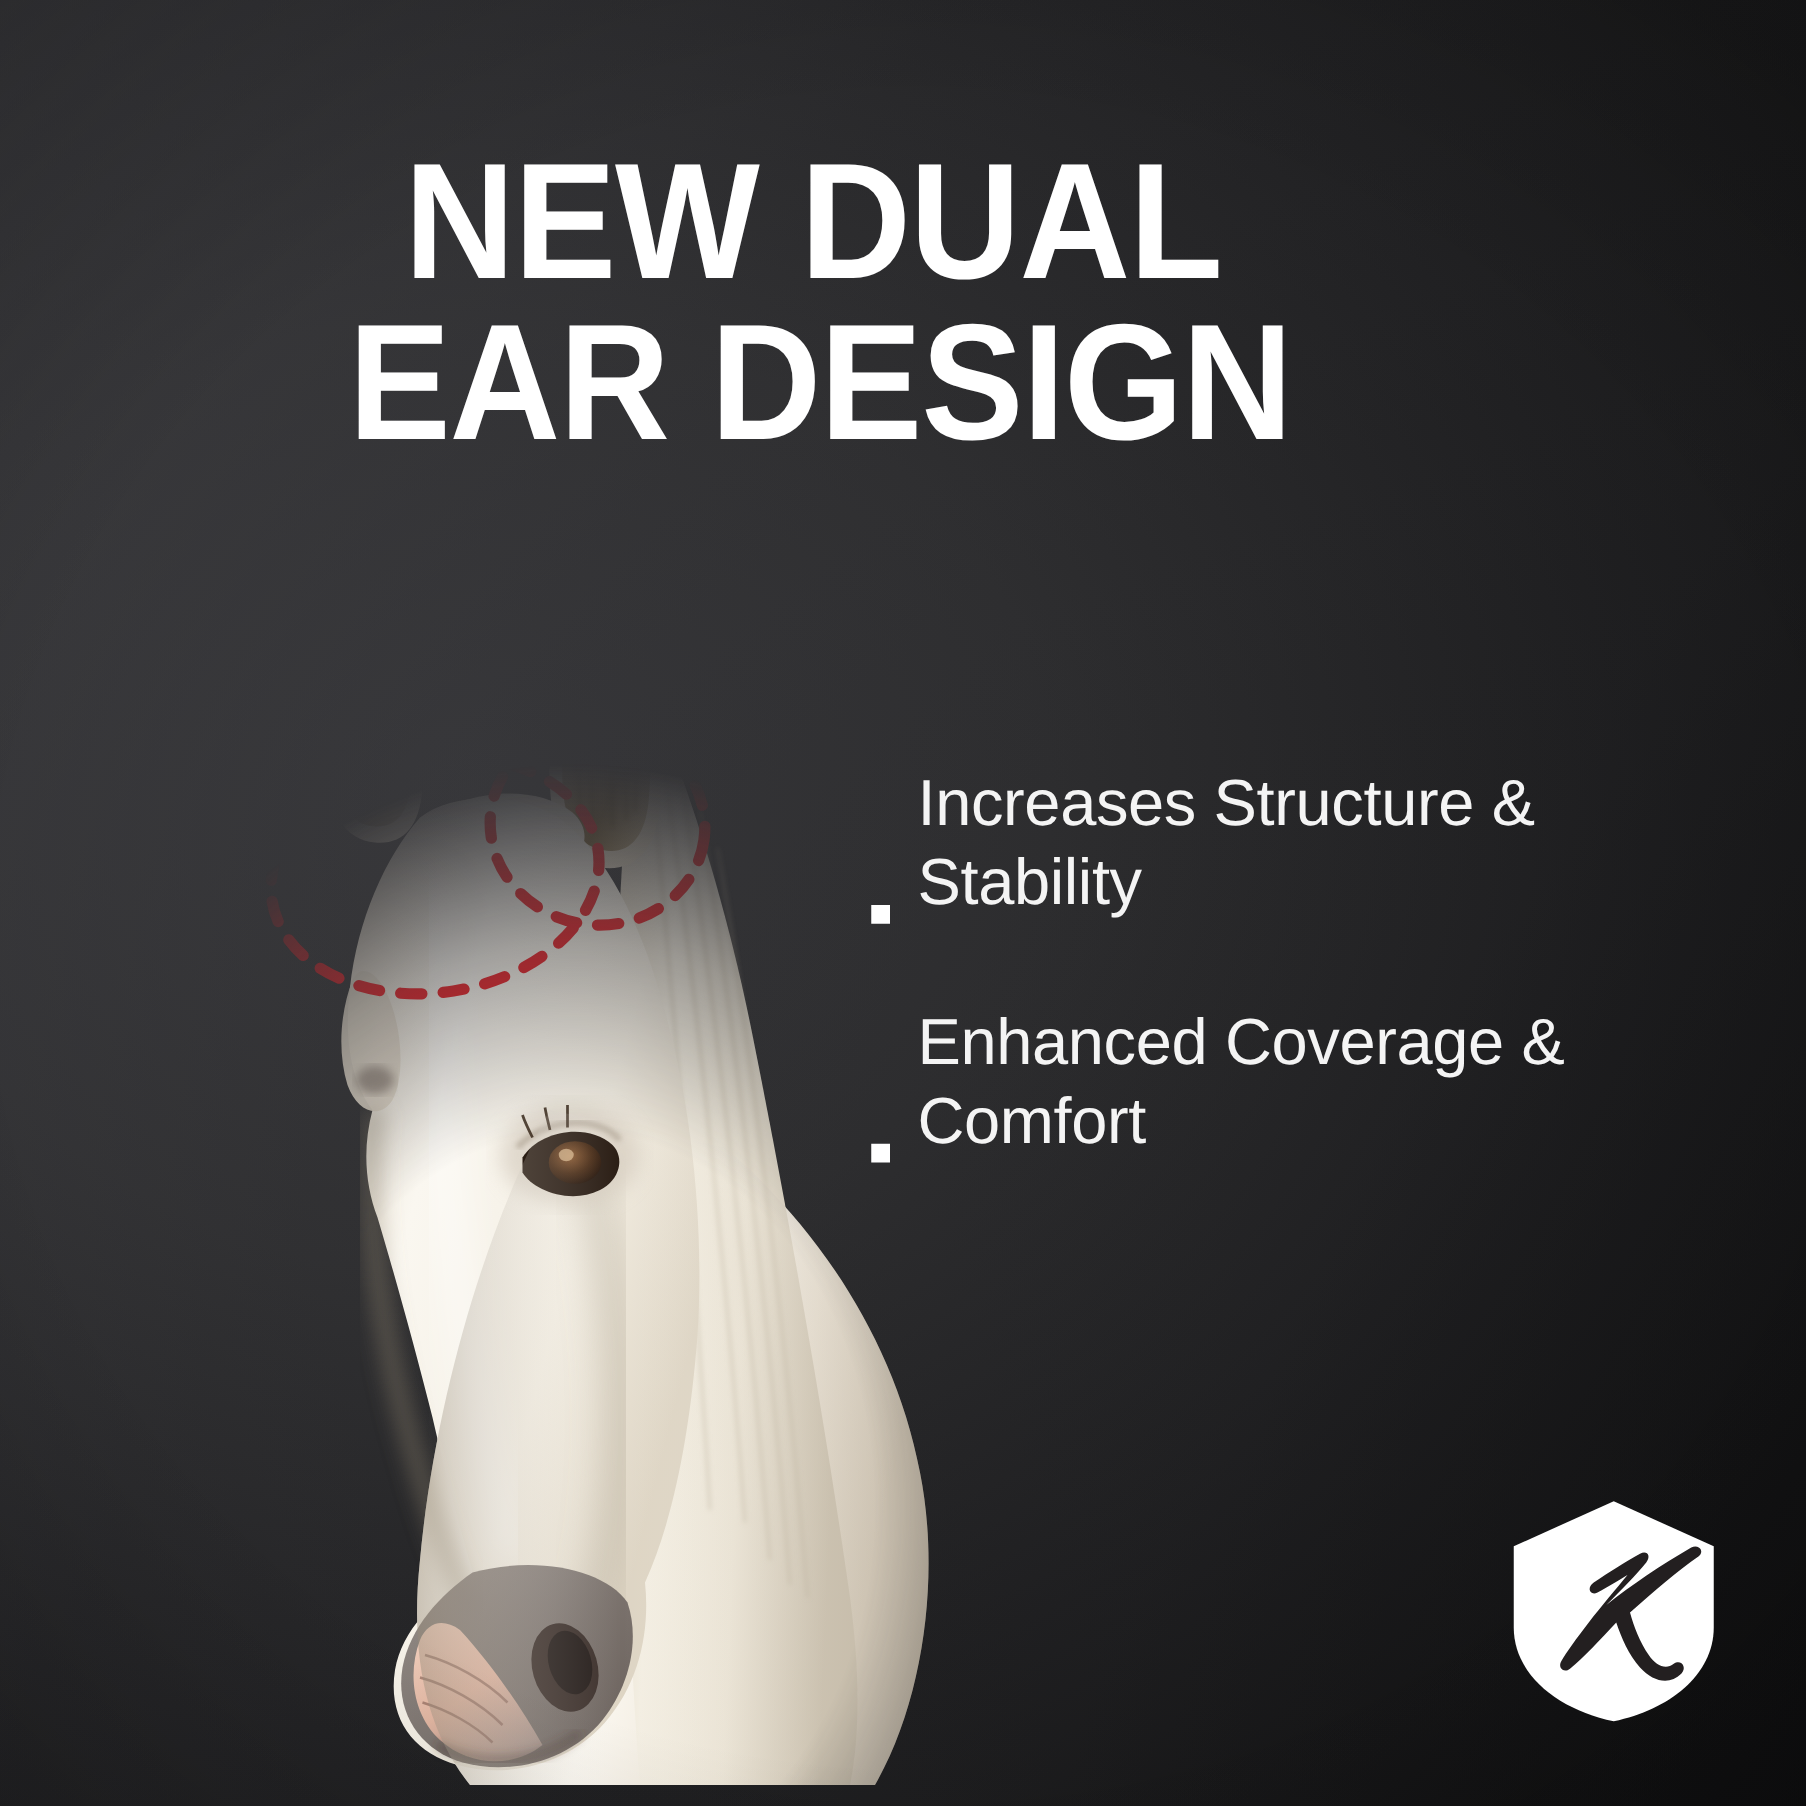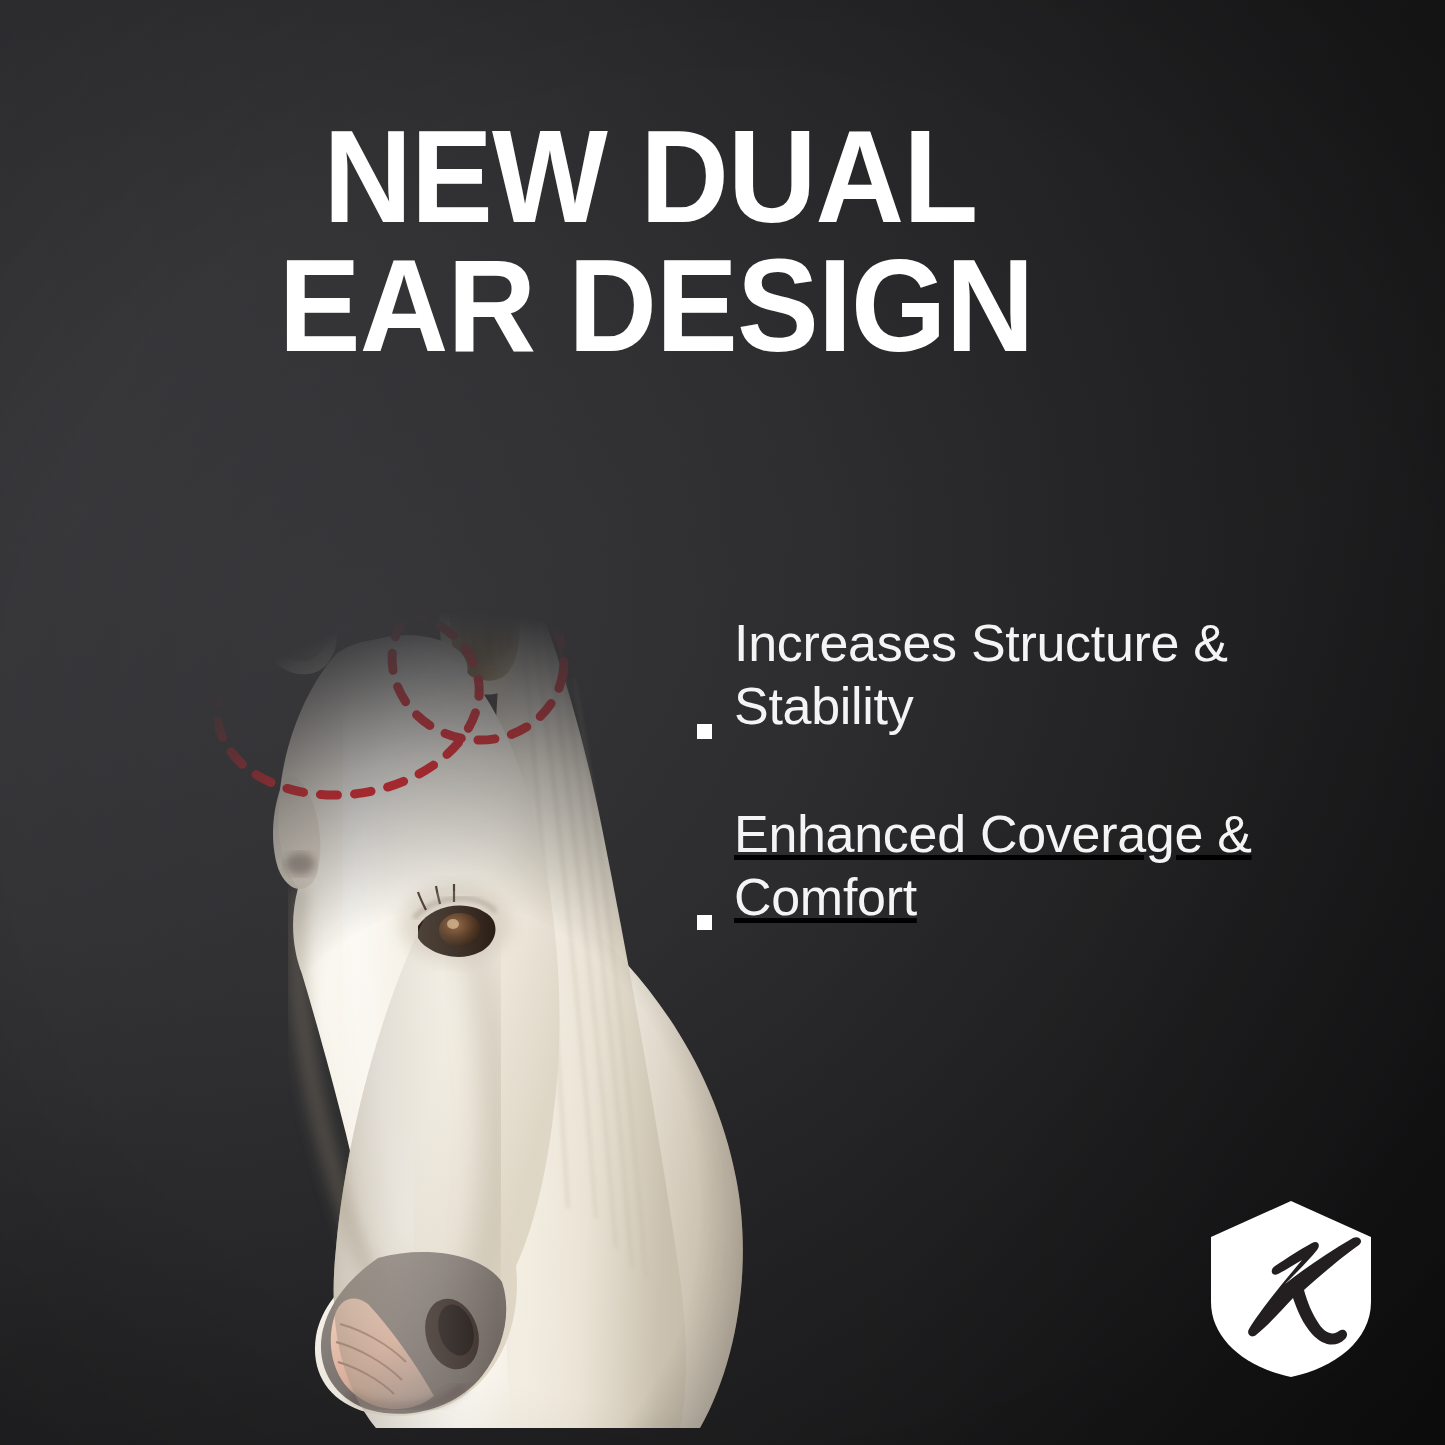--- a/index.html
+++ b/index.html
@@ -50,21 +50,21 @@
   .bullets{
     position:absolute;
     left:697px; top:612px;
     width:660px;
   }
   .bullet{
     display:flex;
     align-items:flex-end;
     margin-bottom:64px;
   }
-  .bullet:last-child{margin-bottom:0;text-decoration:underline;}
+  .bullet:last-child{margin-bottom:0;}
   .bullet .sq{
     width:15px; height:15px;
     background:#fff;
     margin-top:28px;
     margin-right:22px;
     flex:0 0 auto;
   }
   .bullet .txt{
     color:#f4f4f4;
     font-size:52px;

